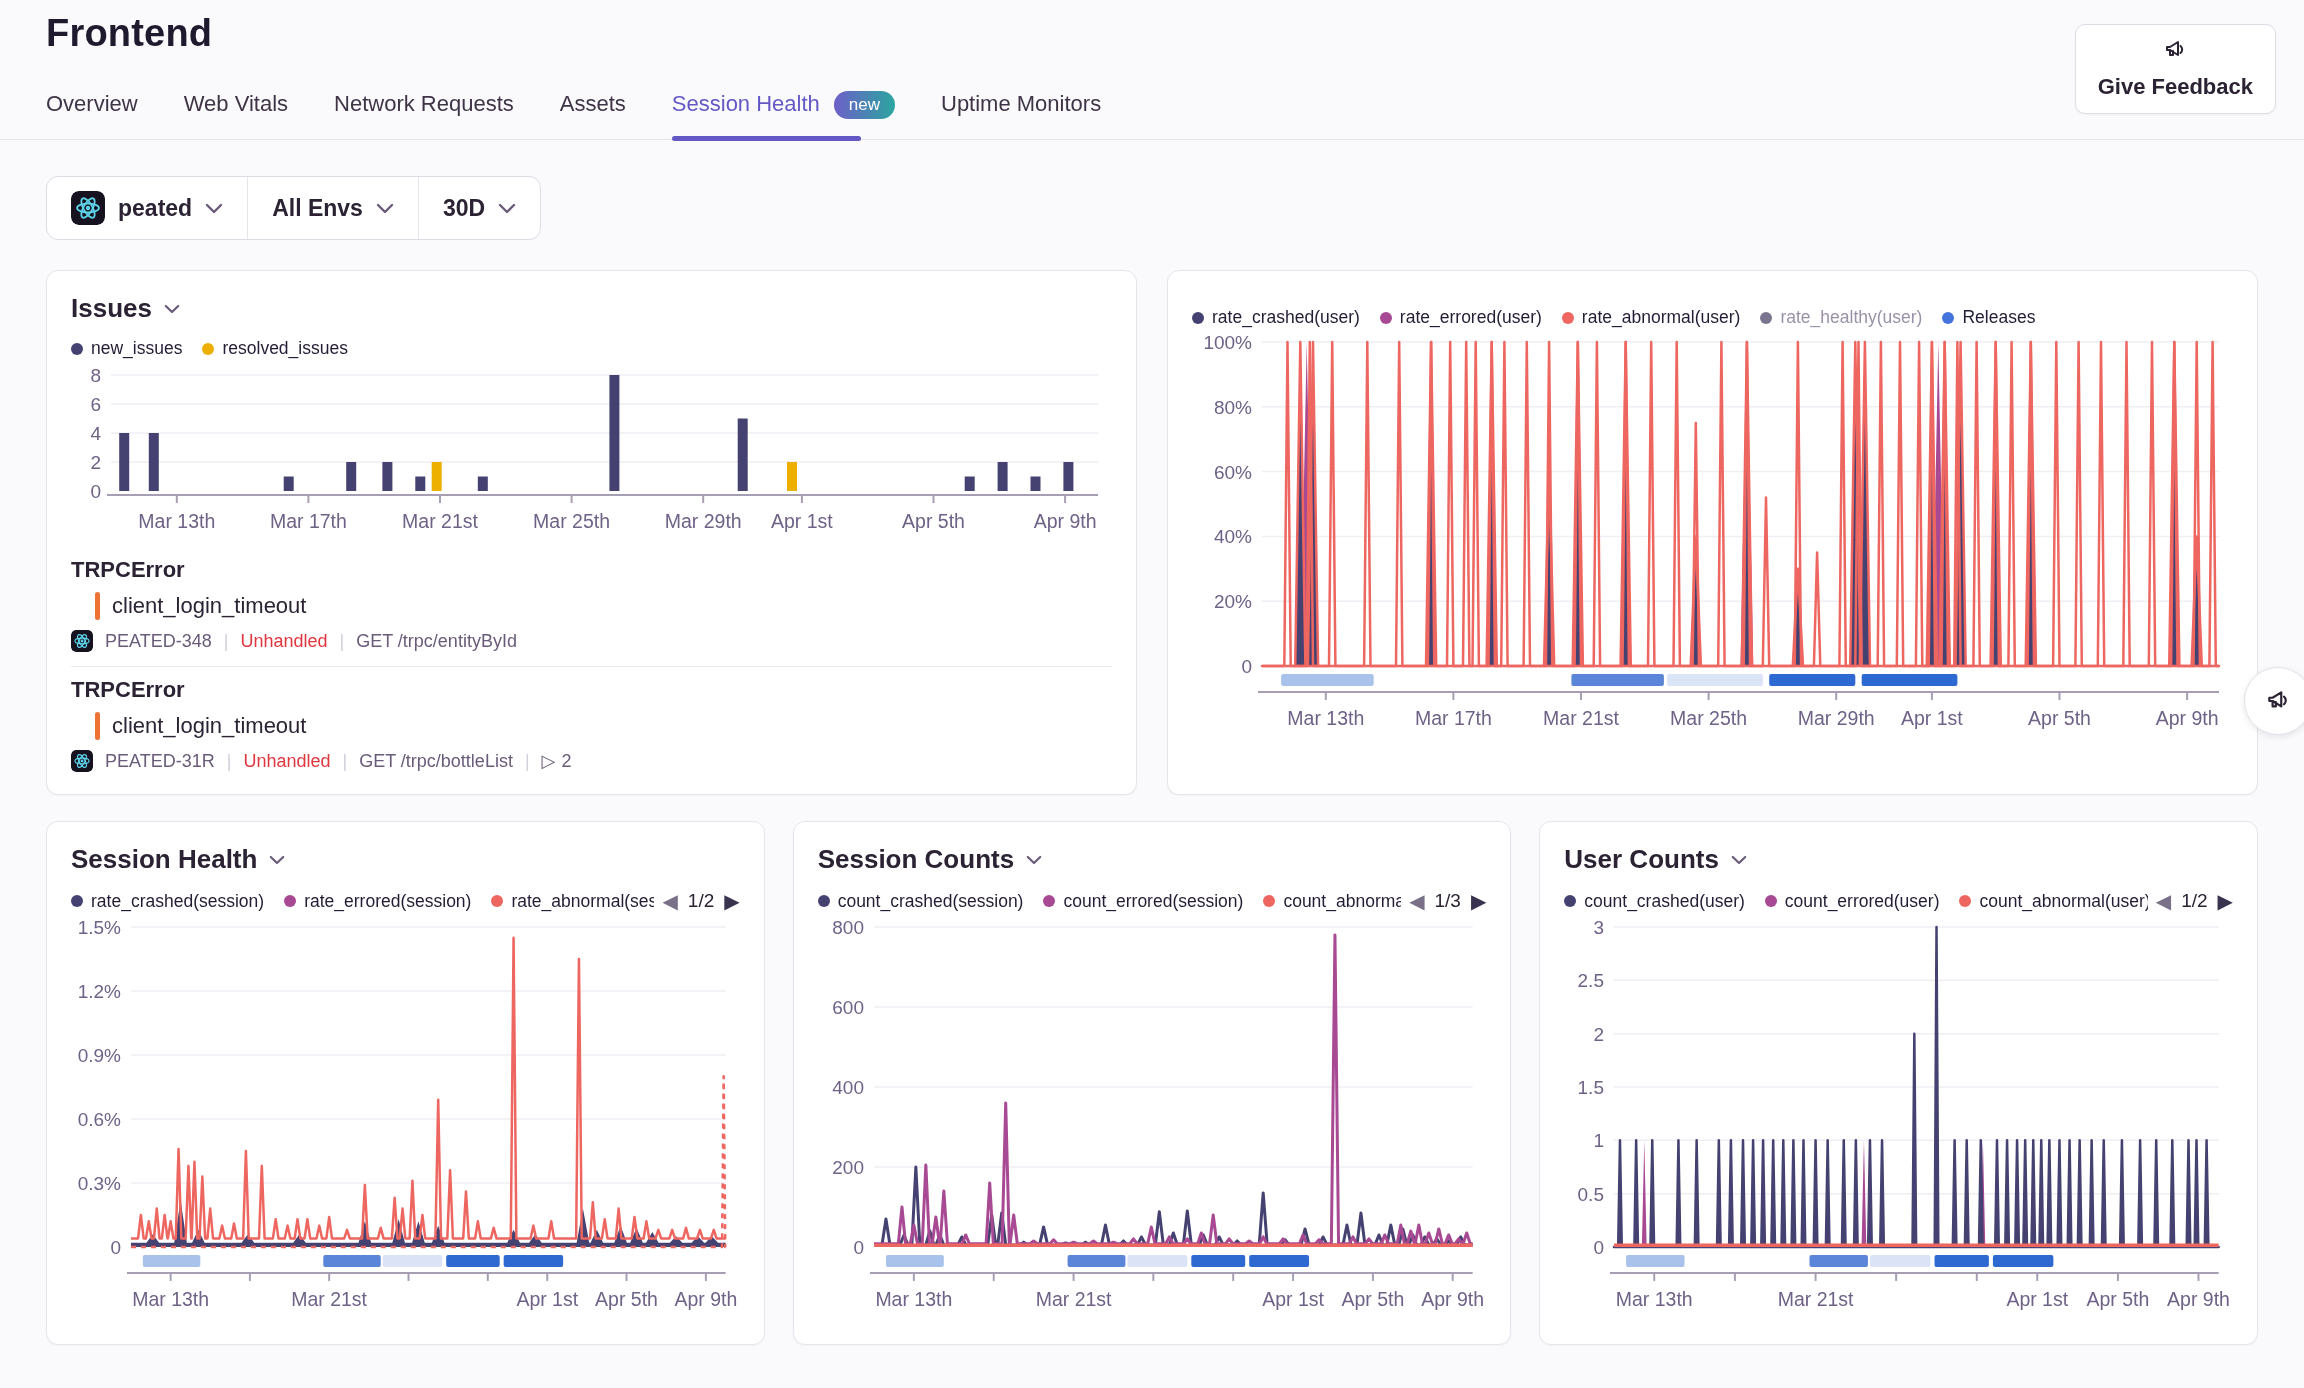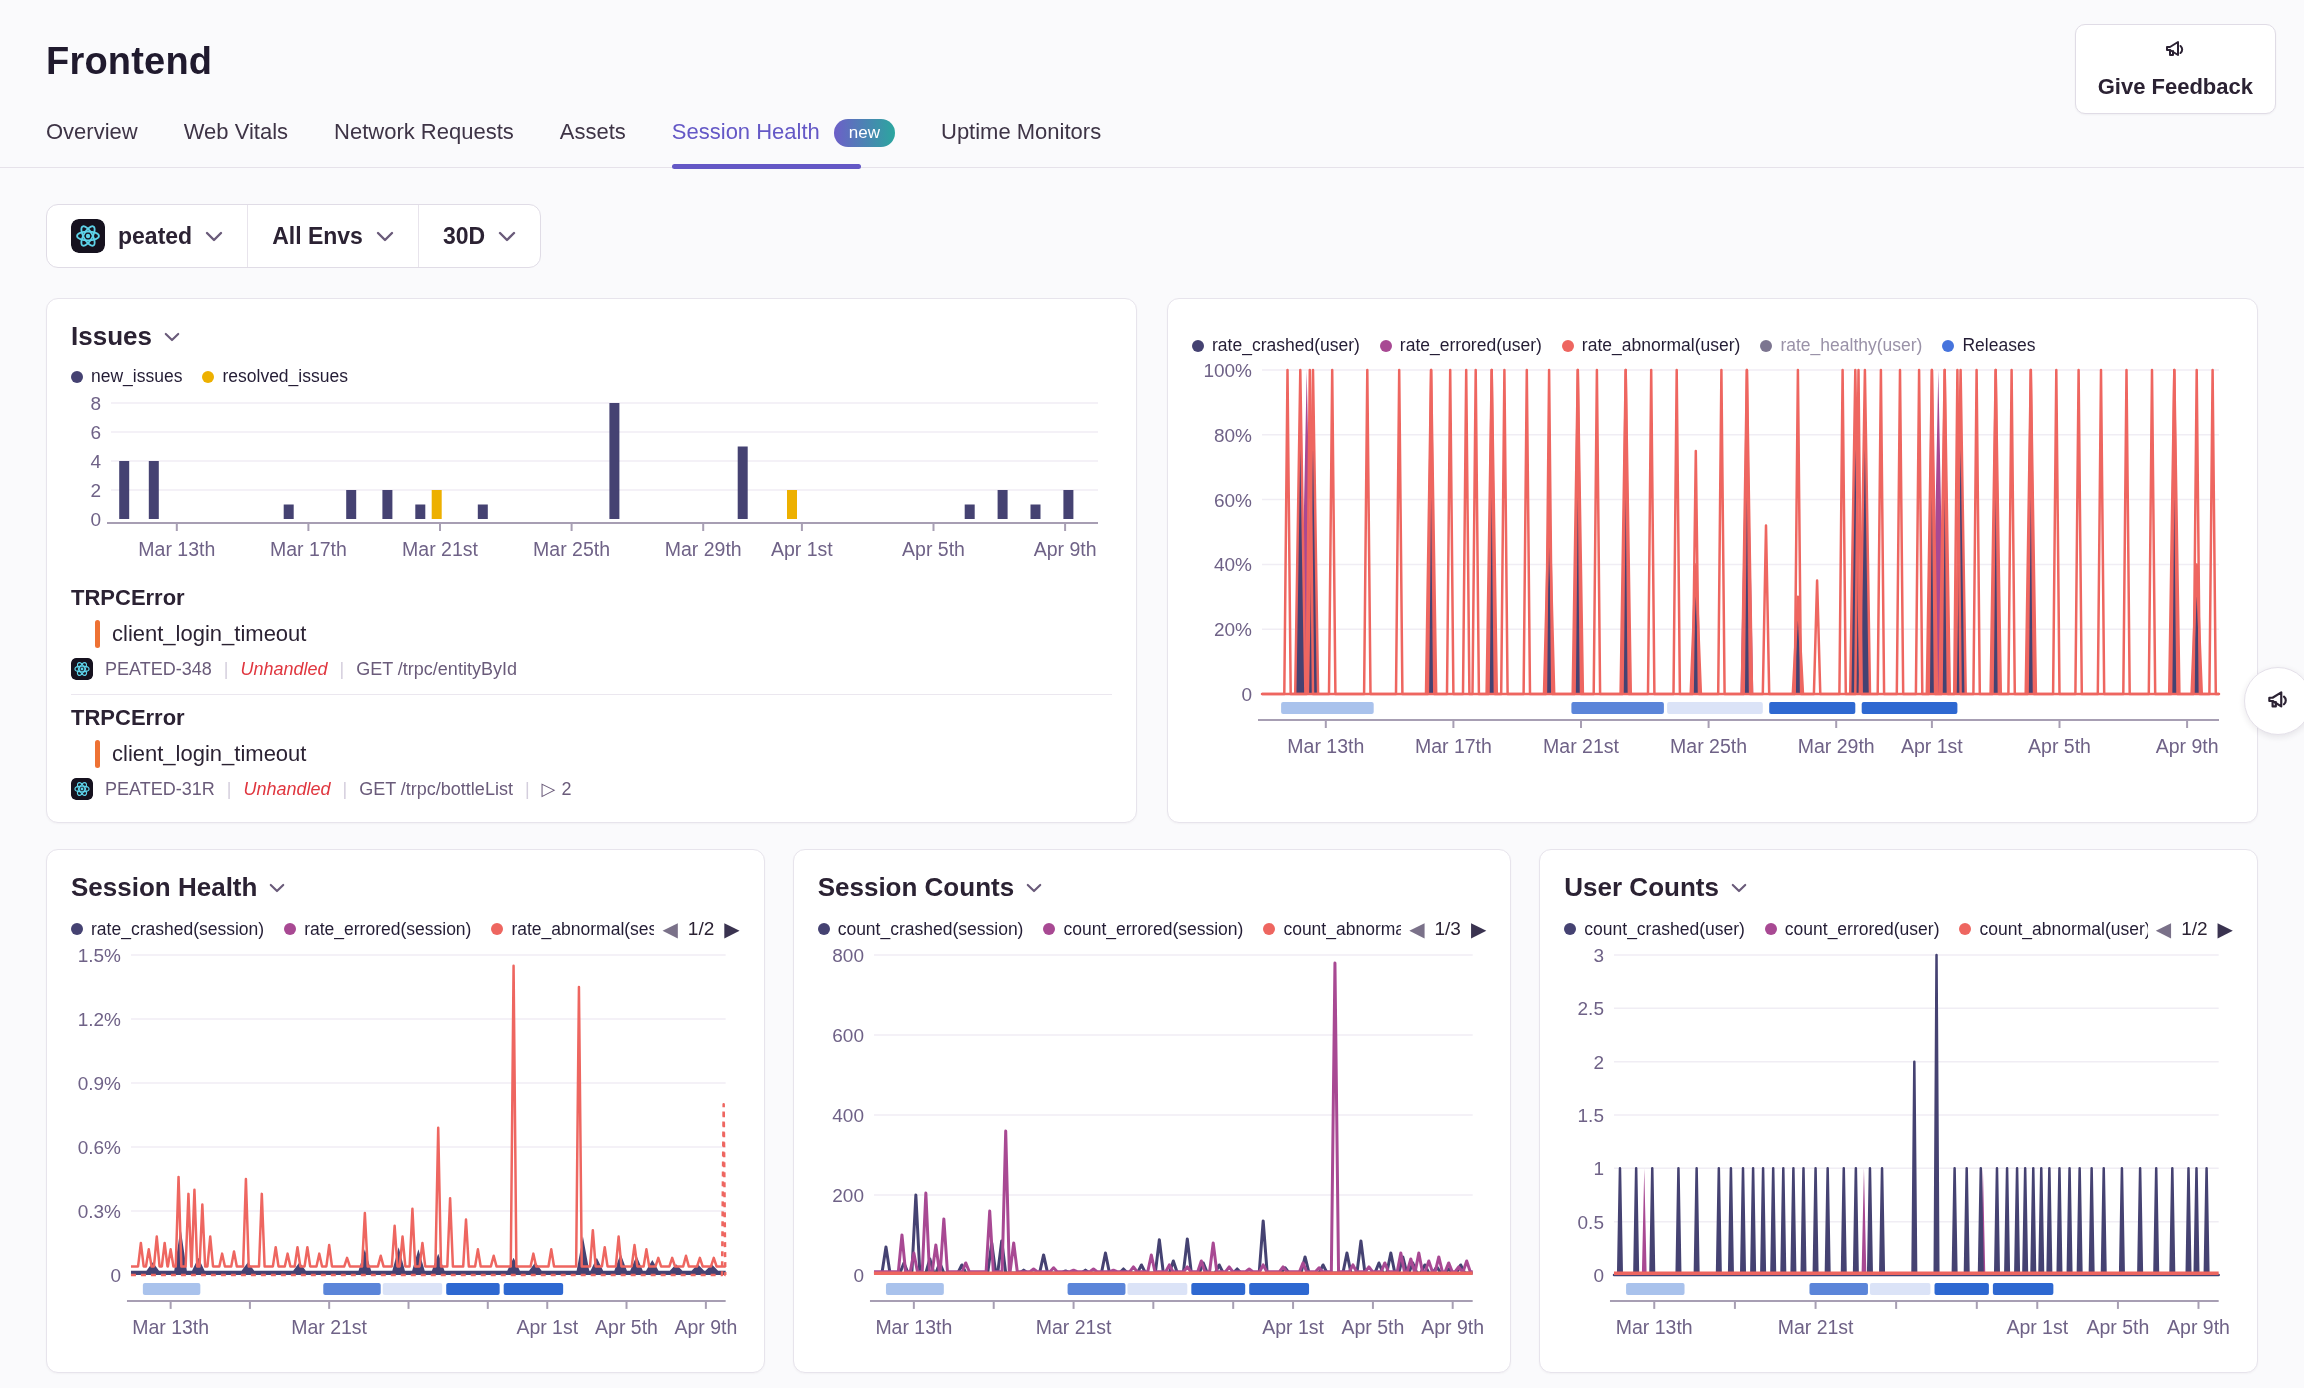--- a/index.html
+++ b/index.html
@@ -3,21 +3,21 @@
 <meta charset="utf-8">
 <style>
   html,body{margin:0;padding:0;}
   body{
     width:2304px;height:1388px;position:relative;overflow:hidden;
     background:#fafafc;
     font-family:"Liberation Sans","DejaVu Sans",sans-serif;
     color:#2b2233;
   }
   
-  .header{padding:40px 46px 0 46px;position:relative;}
+  .header{padding:12px 46px 0 46px;position:relative;}
   .page-title{font-size:38px;font-weight:700;color:#201a2e;margin:0;letter-spacing:.2px;}
   .feedback-btn{
     position:absolute;top:24px;right:28px;display:flex;align-items:center;gap:12px;
     background:#fff;border:1px solid #e0dce6;border-radius:10px;padding:13px 22px;
     font-size:22px;font-weight:700;color:#2b2233;cursor:pointer;
     box-shadow:0 1px 2px rgba(43,34,51,.05);
     flex-direction:column;
   }
   
   .tabs{display:flex;gap:46px;padding:36px 46px 0 46px;border-bottom:1px solid #e6e2ea;}
@@ -66,21 +66,21 @@
   .row2 .chart{height:396px;margin-top:4px;}
   
   .issue-list{margin-top:12px;}
   .issue-item{padding:10px 0 14px 0;}
   .issue-item + .issue-item{border-top:1px solid #ebe7ef;}
   .issue-type{font-size:22px;font-weight:700;color:#2b2233;cursor:pointer;}
   .issue-msg{display:flex;align-items:center;gap:12px;margin-top:9px;font-size:22px;color:#2b2233;padding-left:24px;}
   .level-bar{width:5px;height:28px;border-radius:3px;background:#ee7234;}
   .issue-meta{display:flex;align-items:center;gap:12px;margin-top:10px;font-size:18px;color:#6a5b7a;}
   .meta-sep{color:#d4cedd;}
-  .unhandled{color:#e0363f;font-style:italic;}
+  .unhandled{color:#e0363f;}
   .issue-icon{width:22px;height:22px;border-radius:5px;}
   .events{display:flex;align-items:center;gap:6px;color:#6a5b7a;}
   
   .fab{position:absolute;top:667px;right:-8px;width:66px;height:66px;border-radius:50%;
     background:#fff;border:1px solid #e5e1ea;box-shadow:0 2px 6px rgba(43,34,51,.10);
     display:flex;align-items:center;justify-content:center;cursor:pointer;z-index:5;}
   .mega{width:26px;height:26px;}
   .mega path{stroke:#2b2233;stroke-width:2;fill:none;stroke-linejoin:round;stroke-linecap:round;}
   .feedback-btn .mega{width:24px;height:24px;}
 </style>

